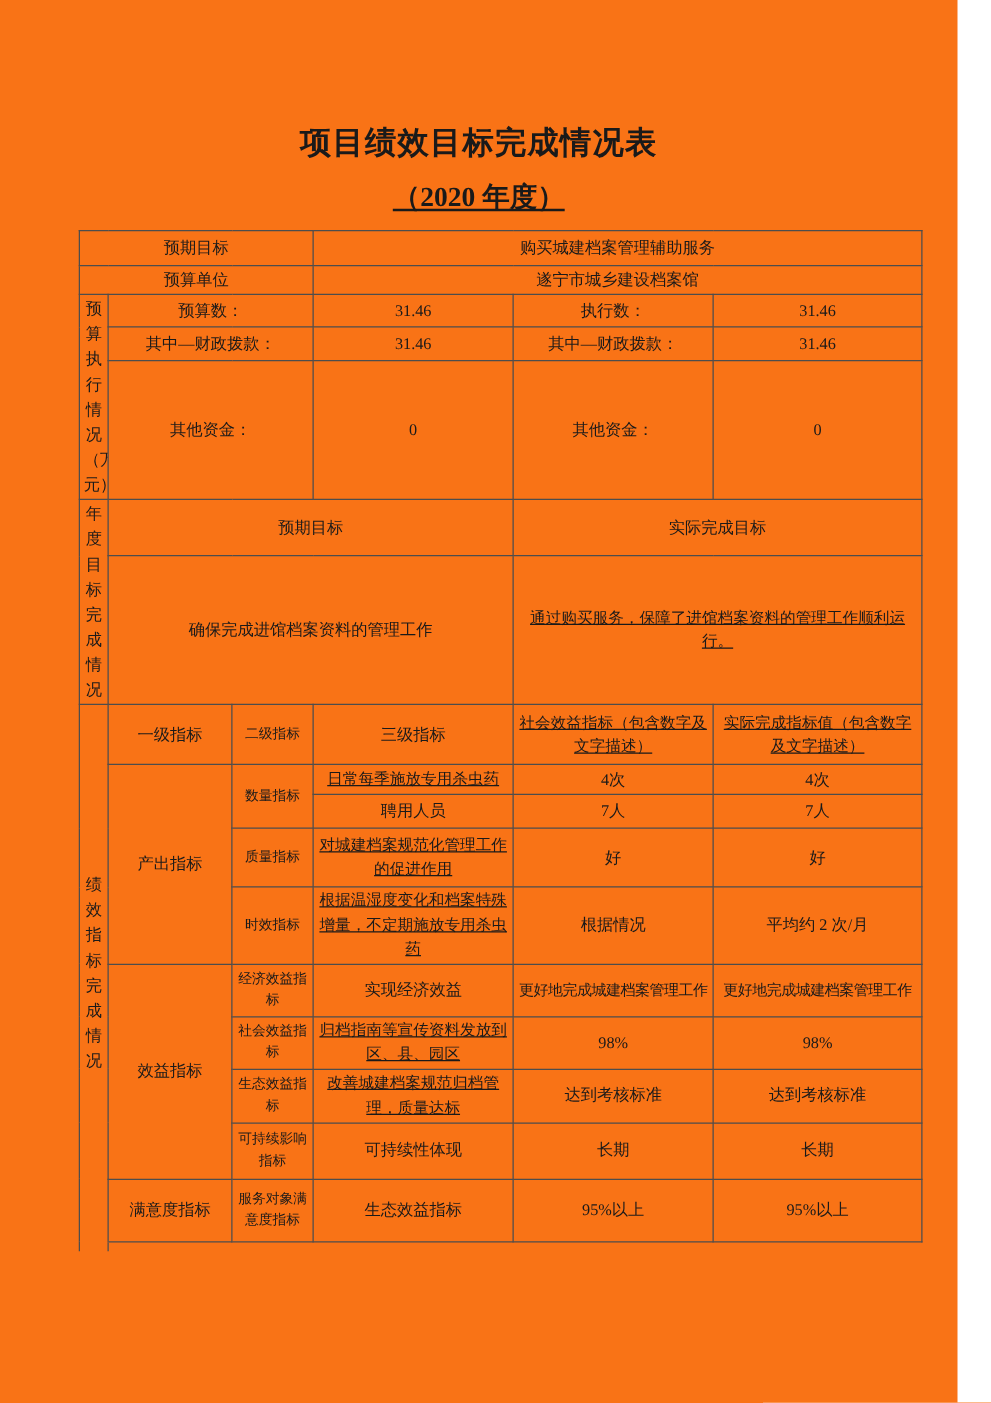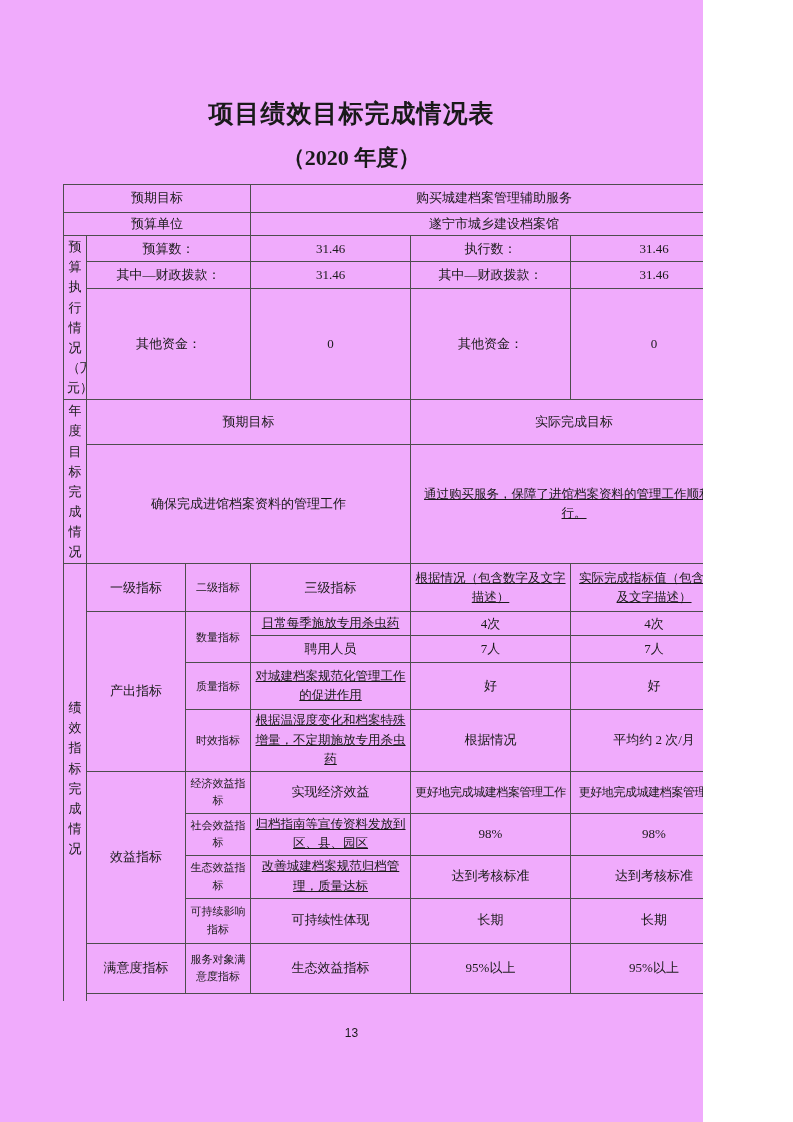--- a/index.html
+++ b/index.html
@@ -5,37 +5,38 @@
   * { box-sizing: border-box; }
   html, body { margin: 0; padding: 0; }
   body {
     width: 793px; height: 1122px;
     background: #ffffff;
     color: #1a1a1a;
     font-family: "Liberation Serif", "DejaVu Serif", serif;
   }
   .page {
     position: relative;
-    width: 703px; height: 1122px;
+    width: 766px; height: 1122px;
     overflow: hidden;
-    background: #f0abfc;
+    background: #f97316;
   }
   .doc-title {
     margin: 0;
     padding-top: 97px;
     text-align: center;
     font-size: 25px;
     font-weight: 700;
     letter-spacing: 1px;
   }
   .doc-subtitle {
     margin: 13px 0 0 0;
     text-align: center;
     font-size: 22px;
     font-weight: 700;
+    text-decoration: underline;
   }
   table.perf-table {
     border-collapse: collapse;
     table-layout: fixed;
     width: 674px;
     margin: 11px 0 0 63px;
     font-size: 13px;
   }
   .perf-table td {
     border: 1px solid #4d4d4d;
@@ -137,21 +138,21 @@
       </tr>
 
       <tr style="height:48px">
         <td class="vlabel vlabel-perf" rowspan="10">绩效
 指标
 完成
 情况</td>
         <td>一级指标</td>
         <td class="lv2">二级指标</td>
         <td>三级指标</td>
-        <td class="s125">根据情况（包含数字及文字描述）</td>
+        <td class="s125">社会效益指标（包含数字及文字描述）</td>
         <td class="s125">实际完成指标值（包含数字及文字描述）</td>
       </tr>
 
       <tr style="height:24px">
         <td rowspan="4">产出指标</td>
         <td class="lv2" rowspan="2">数量指标</td>
         <td class="s125">日常每季施放专用杀虫药</td>
         <td>4次</td>
         <td>4次</td>
       </tr>
@@ -207,15 +208,14 @@
         <td>95%以上</td>
       </tr>
 
       <tr style="height:8px">
         <td class="stub-a"></td>
         <td class="stub-b" colspan="5"></td>
       </tr>
     </tbody>
   </table>
 
-  <div class="page-number">13</div>
 
 </div>
 
 </body></html>

